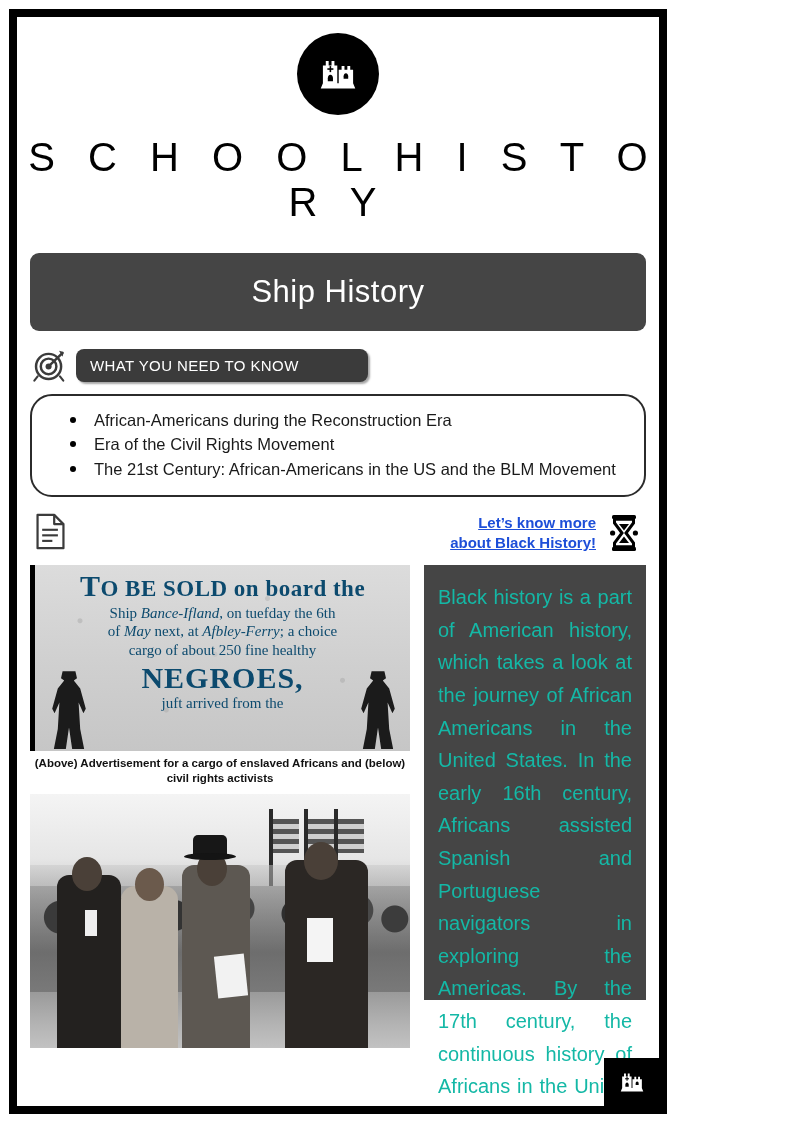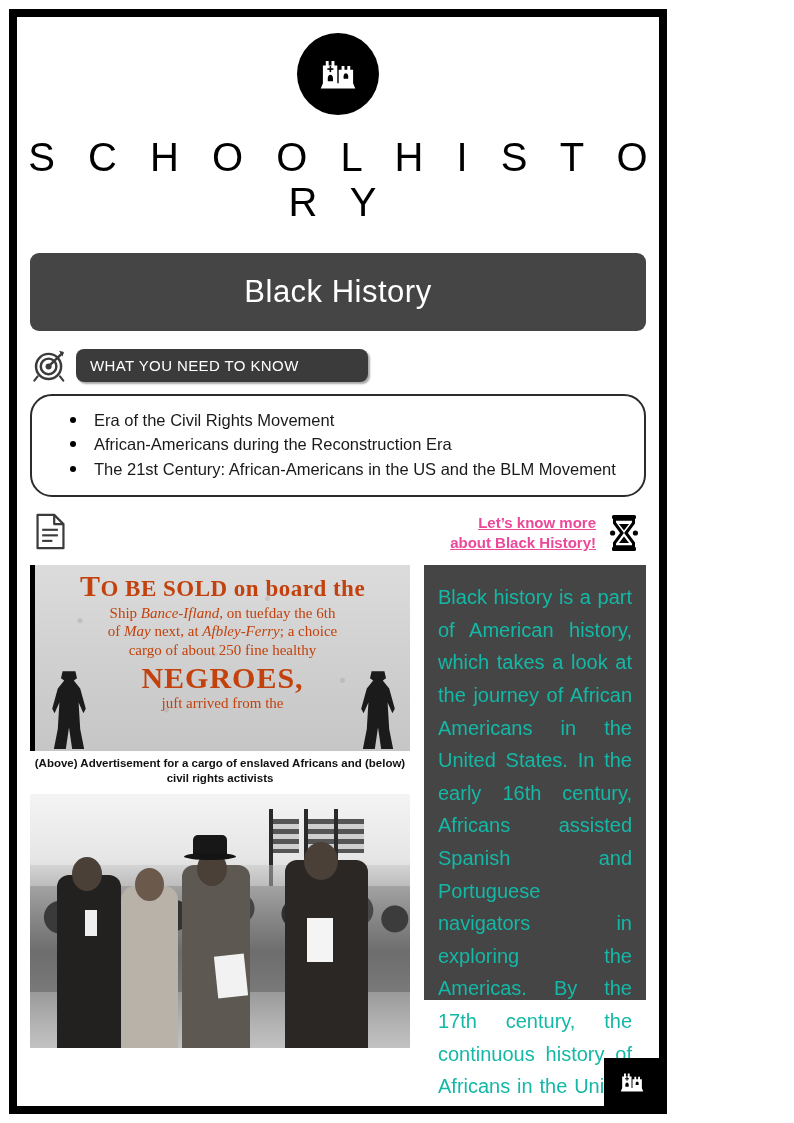--- a/index.html
+++ b/index.html
@@ -153,21 +153,21 @@
   .factfile-left { display: flex; align-items: center; margin-left: 13px; }
 
   .lets-know {
     margin-left: auto;
     margin-right: 13px;
     display: flex;
     align-items: center;
     gap: 6px;
   }
   .lets-know-text {
-    color: #ec4899;
+    color: #1d4ed8;
     font-size: 15px;
     font-weight: bold;
     text-align: right;
     text-decoration: underline;
     line-height: 1.35;
     white-space: pre-line;
   }
   .hourglass-icon { width: 44px; height: 44px; flex: 0 0 44px; }
   .hourglass-icon svg { display: block; }
 
@@ -199,21 +199,21 @@
       radial-gradient(circle at 82% 62%, rgba(0,0,0,0.09) 0 2px, transparent 3px),
       radial-gradient(circle at 35% 78%, rgba(0,0,0,0.08) 0 2px, transparent 3px),
       radial-gradient(circle at 48% 48%, rgba(0,0,0,0.06) 0 2px, transparent 3px),
       linear-gradient(180deg,#dcdcdc 0%, #cfcfcf 55%, #c6c6c6 100%);
   }
   .ad-text {
     position: relative;
     padding: 5px 10px 0 10px;
     text-align: center;
     font-family: "Liberation Serif", serif;
-    color: #c2410c;
+    color: #0c4a6e;
   }
   .ad-l1 { font-size: 23px; font-weight: bold; letter-spacing: 0.5px; line-height: 1.05; }
   .ad-l1 .drop { font-size: 30px; }
   .ad-l2 { font-size: 15px; line-height: 1.25; margin-top: 2px; }
   .ad-l3 { font-size: 15px; line-height: 1.25; }
   .ad-l4 { font-size: 15px; line-height: 1.25; }
   .ad-l5 { font-size: 30px; font-weight: bold; letter-spacing: 1px; line-height: 1.1; margin-top: 1px; }
   .ad-l6 { font-size: 15px; line-height: 1.2; }
   .ad-l7 { font-size: 16px; line-height: 1.15; }
   .ad-ital { font-style: italic; }
@@ -331,21 +331,21 @@
           <rect x="17.2" y="24" width="8.4" height="2.2" fill="#000000"></rect>
           <rect x="20.3" y="21" width="2.2" height="8.4" fill="#000000"></rect>
           <path fill="#000000" d="M21.4 33 C23.6 33 25 35.2 25 38 L25 42 L17.8 42 L17.8 38 C17.8 35.2 19.2 33 21.4 33 Z"></path>
           <path fill="#000000" d="M43 31 C45 31 46.2 32.9 46.2 35.3 L46.2 38.6 L39.8 38.6 L39.8 35.3 C39.8 32.9 41 31 43 31 Z"></path>
         </svg>
       </div>
       <div class="brand-name">S C H O O L   H I S T O R Y</div>
     </div>
 
     <div class="title-banner">
-      <div class="title-banner-text">Black History</div>
+      <div class="title-banner-text">Ship History</div>
     </div>
 
     <div class="section-head">
       <div class="section-icon">
         <svg width="38" height="38" viewBox="0 0 40 40" xmlns="http://www.w3.org/2000/svg" aria-hidden="true">
           <circle cx="18.5" cy="21.5" r="13.2" fill="none" stroke="#3b3b3b" stroke-width="2.6"></circle>
           <circle cx="18.5" cy="21.5" r="8.2" fill="none" stroke="#3b3b3b" stroke-width="2.6"></circle>
           <circle cx="18.5" cy="21.5" r="3.2" fill="#3b3b3b"></circle>
           <path d="M18.5 21.5 L33 7.5" stroke="#3b3b3b" stroke-width="2.6" stroke-linecap="round"></path>
           <path d="M29.5 5 L34.5 6.2 L33.2 11.2 Z" fill="#3b3b3b"></path>
@@ -353,22 +353,22 @@
           <path d="M30.5 32 L34 36.5" stroke="#3b3b3b" stroke-width="2.2" stroke-linecap="round"></path>
         </svg>
       </div>
       <div class="section-pill pill-wyntk">
         <span class="section-pill-text">WHAT YOU NEED TO KNOW</span>
       </div>
     </div>
 
     <div class="bullet-box">
       <ul class="bullet-list">
+        <li class="bullet-item">African-Americans during the Reconstruction Era</li>
         <li class="bullet-item">Era of the Civil Rights Movement</li>
-        <li class="bullet-item">African-Americans during the Reconstruction Era</li>
         <li class="bullet-item">The 21st Century: African-Americans in the US and the BLM Movement</li>
       </ul>
     </div>
 
     <div class="factfile-row">
       <div class="factfile-left">
         <div class="section-icon">
           <svg width="33" height="37" viewBox="0 0 34 40" xmlns="http://www.w3.org/2000/svg" aria-hidden="true">
             <path d="M3 2 H21 L31 12 V38 H3 Z" fill="#ffffff" stroke="#3b3b3b" stroke-width="2.4" stroke-linejoin="round"></path>
             <path d="M21 2 V12 H31" fill="none" stroke="#3b3b3b" stroke-width="2.4" stroke-linejoin="round"></path>

